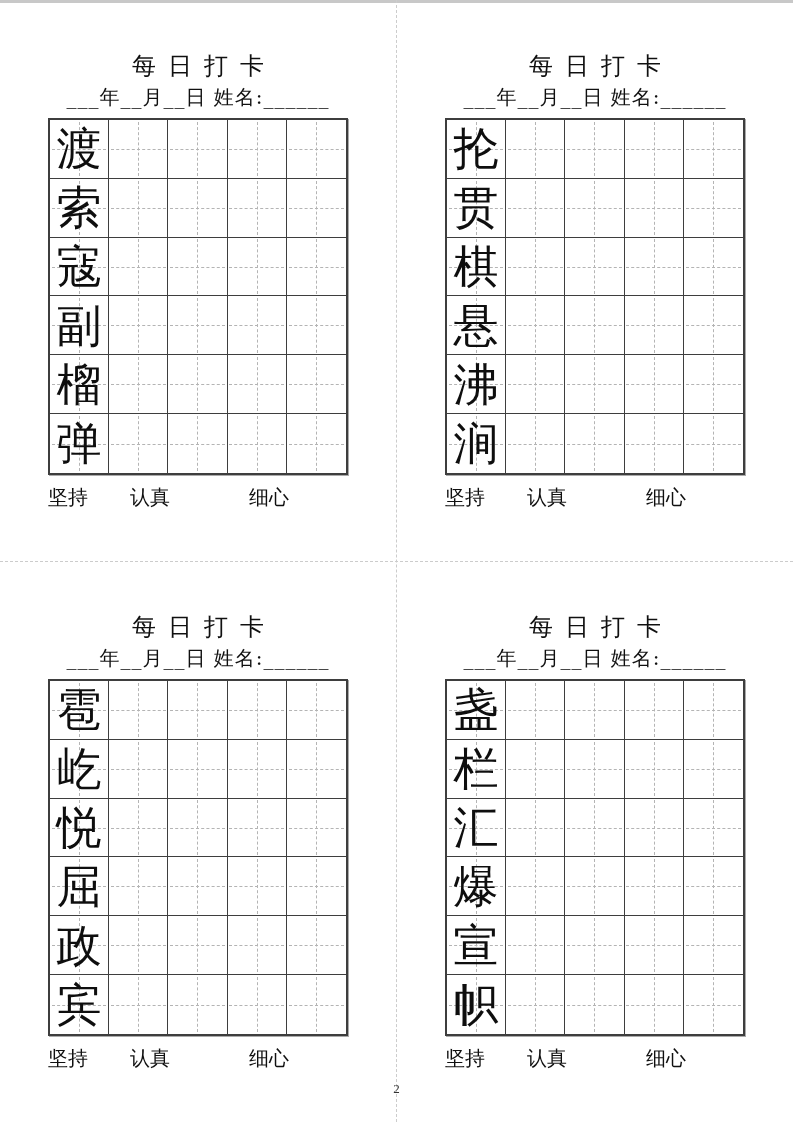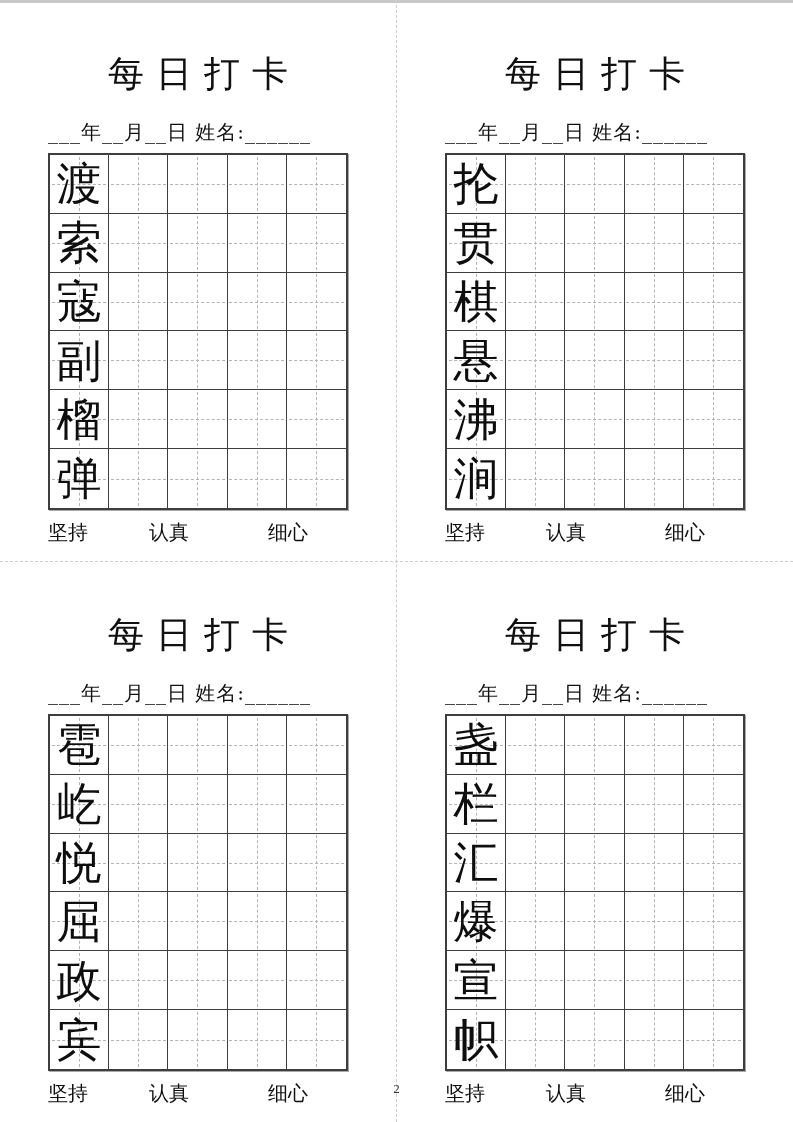--- a/index.html
+++ b/index.html
@@ -28,28 +28,28 @@
     position: absolute; width: 396px; height: 561px;
   }
   .q0 { left: 0;    top: 0;   }
   .q1 { left: 397px; top: 0;   }
   .q2 { left: 0;    top: 561px; }
   .q3 { left: 397px; top: 561px; }
   .content {
     width: 300px; margin: 0 auto; padding-top: 50px;
   }
   .card-title {
-    font-size: 36px; font-weight: normal;
+    font-size: 24px; font-weight: normal;
     text-align: center; letter-spacing: 12px; text-indent: 12px;
     white-space: nowrap; color: #101010;
   }
   .date-line {
-    margin-top: 20px;
+    margin-top: 2px;
     font-size: 20px; letter-spacing: 1px;
-    white-space: nowrap; color: #101010;
+    text-align: center; white-space: nowrap; color: #101010;
   }
   .char-grid {
     margin-top: 7px;
     width: 300px; height: 357px;
     display: grid;
     grid-template-columns: repeat(5, 1fr);
     grid-template-rows: repeat(6, 1fr);
     border: 2px solid #3e3e3e;
     box-shadow: 1px 1px 0 #aaaaaa;
     background: #ffffff;
@@ -72,21 +72,21 @@
   }
   .char {
     position: relative; z-index: 1;
     font-size: 45px; line-height: 1; color: #0e0e0e;
   }
   .card-footer {
     margin-top: 9px;
     font-size: 20px; color: #101010;
     display: flex; align-items: baseline; gap: 31px;
   }
-  .card-footer .w2 { margin-left: 30px; }
+  .card-footer .w2 { margin-left: 11px; }
   .card-footer .w3 { margin-left: 48px; font-family: Liberation Mono, monospace; }
   .page-number {
     position: absolute; left: 0; top: 1081px; width: 793px;
     text-align: center; font-size: 13px; color: #333333;
     font-family: "Liberation Serif", serif;
   }
 </style>
 </head>
 <body>
 

